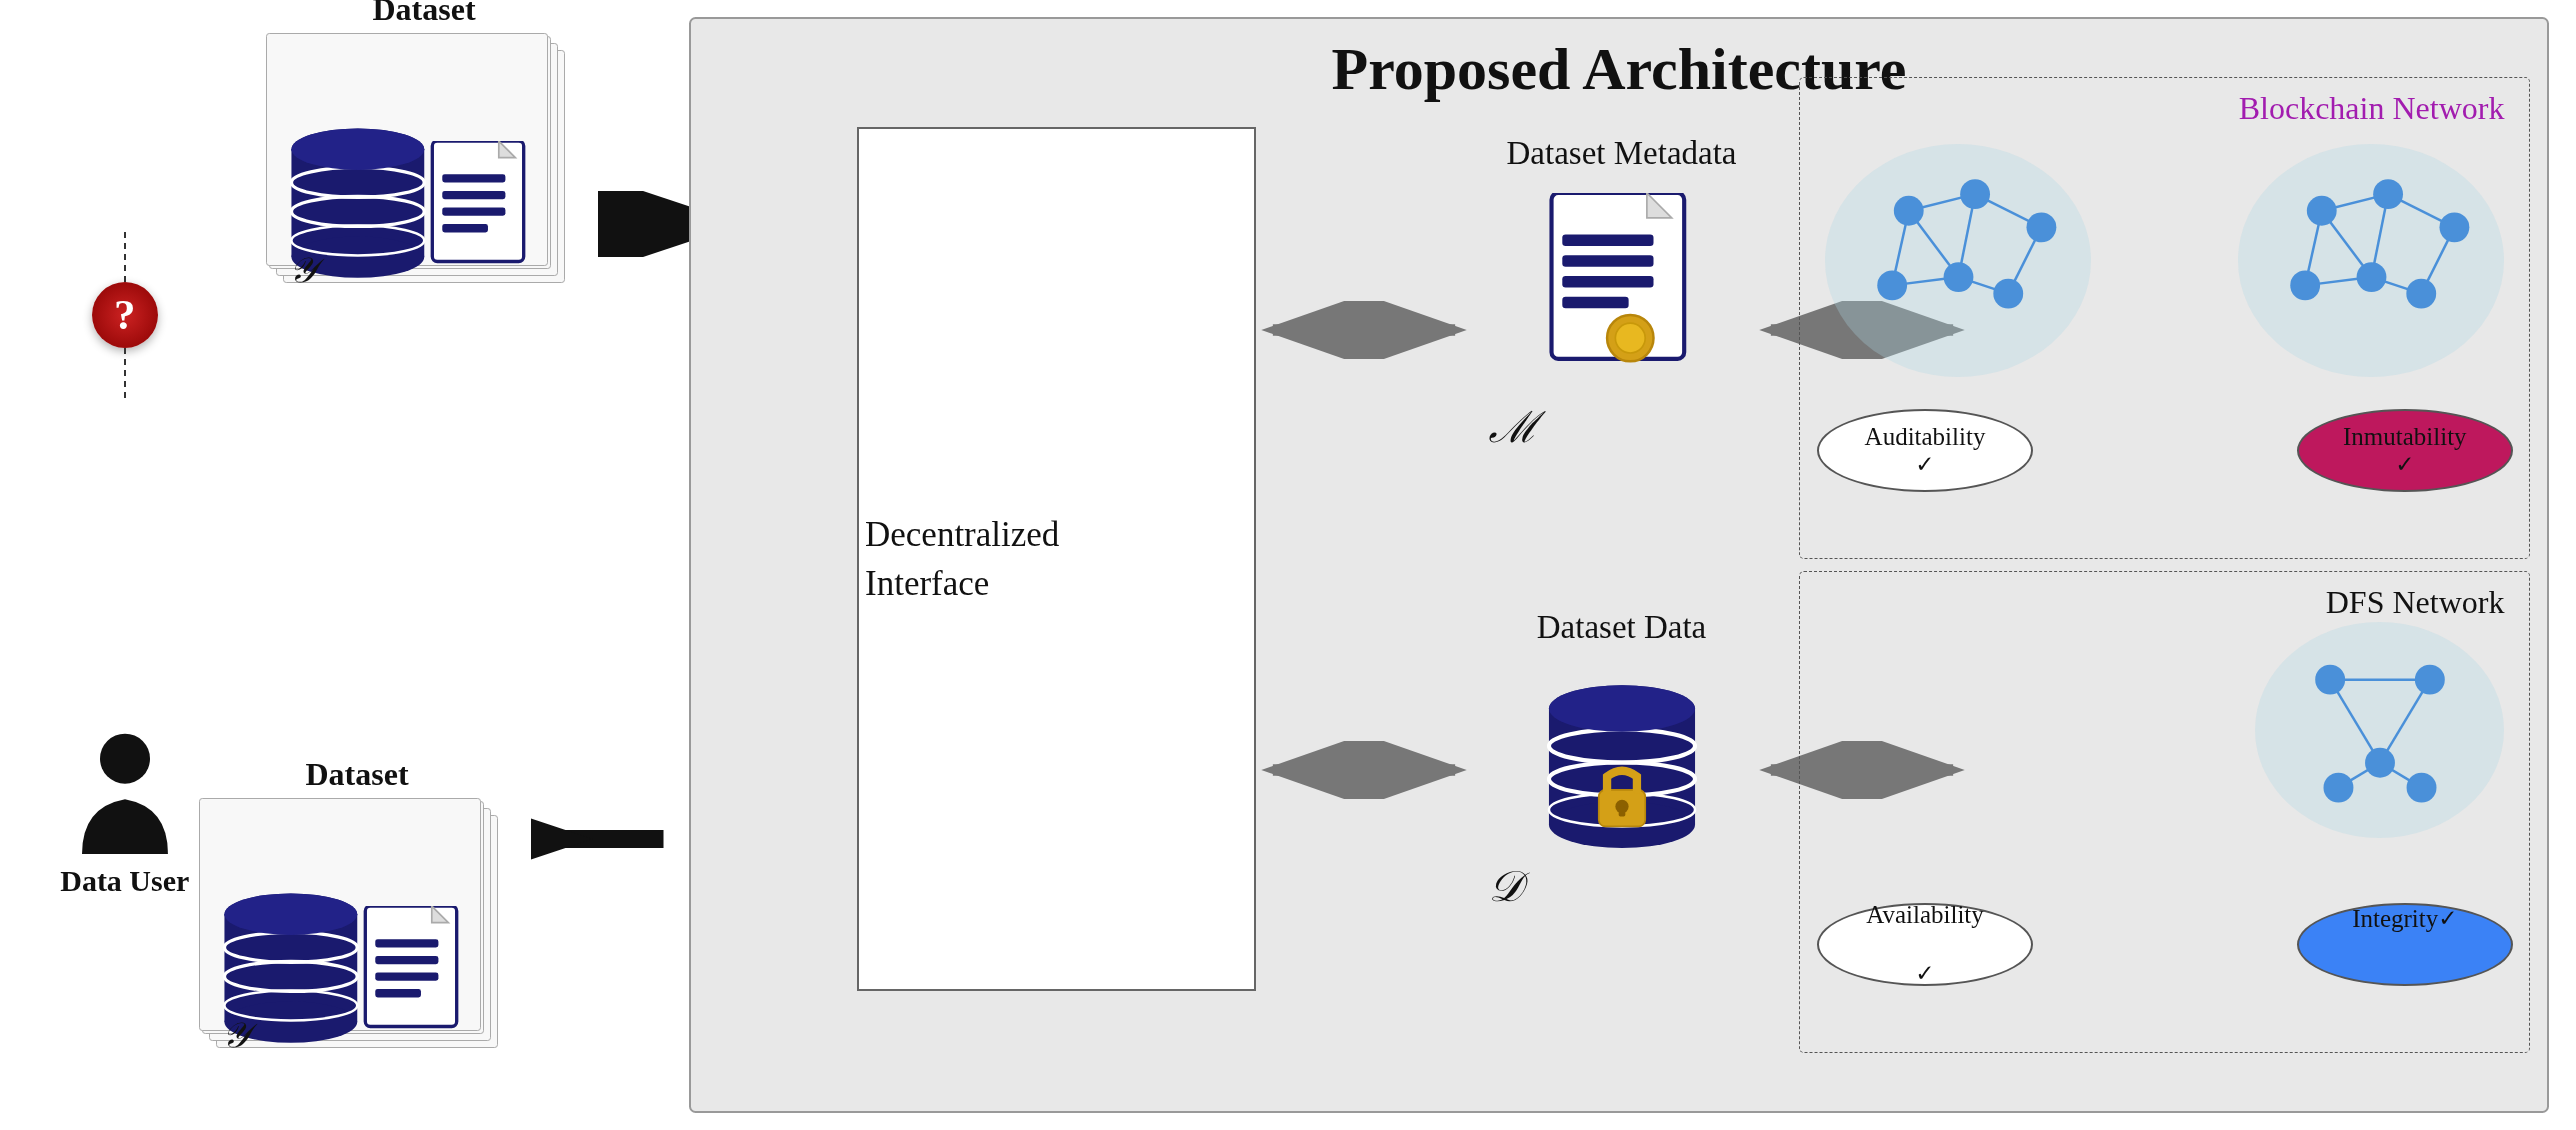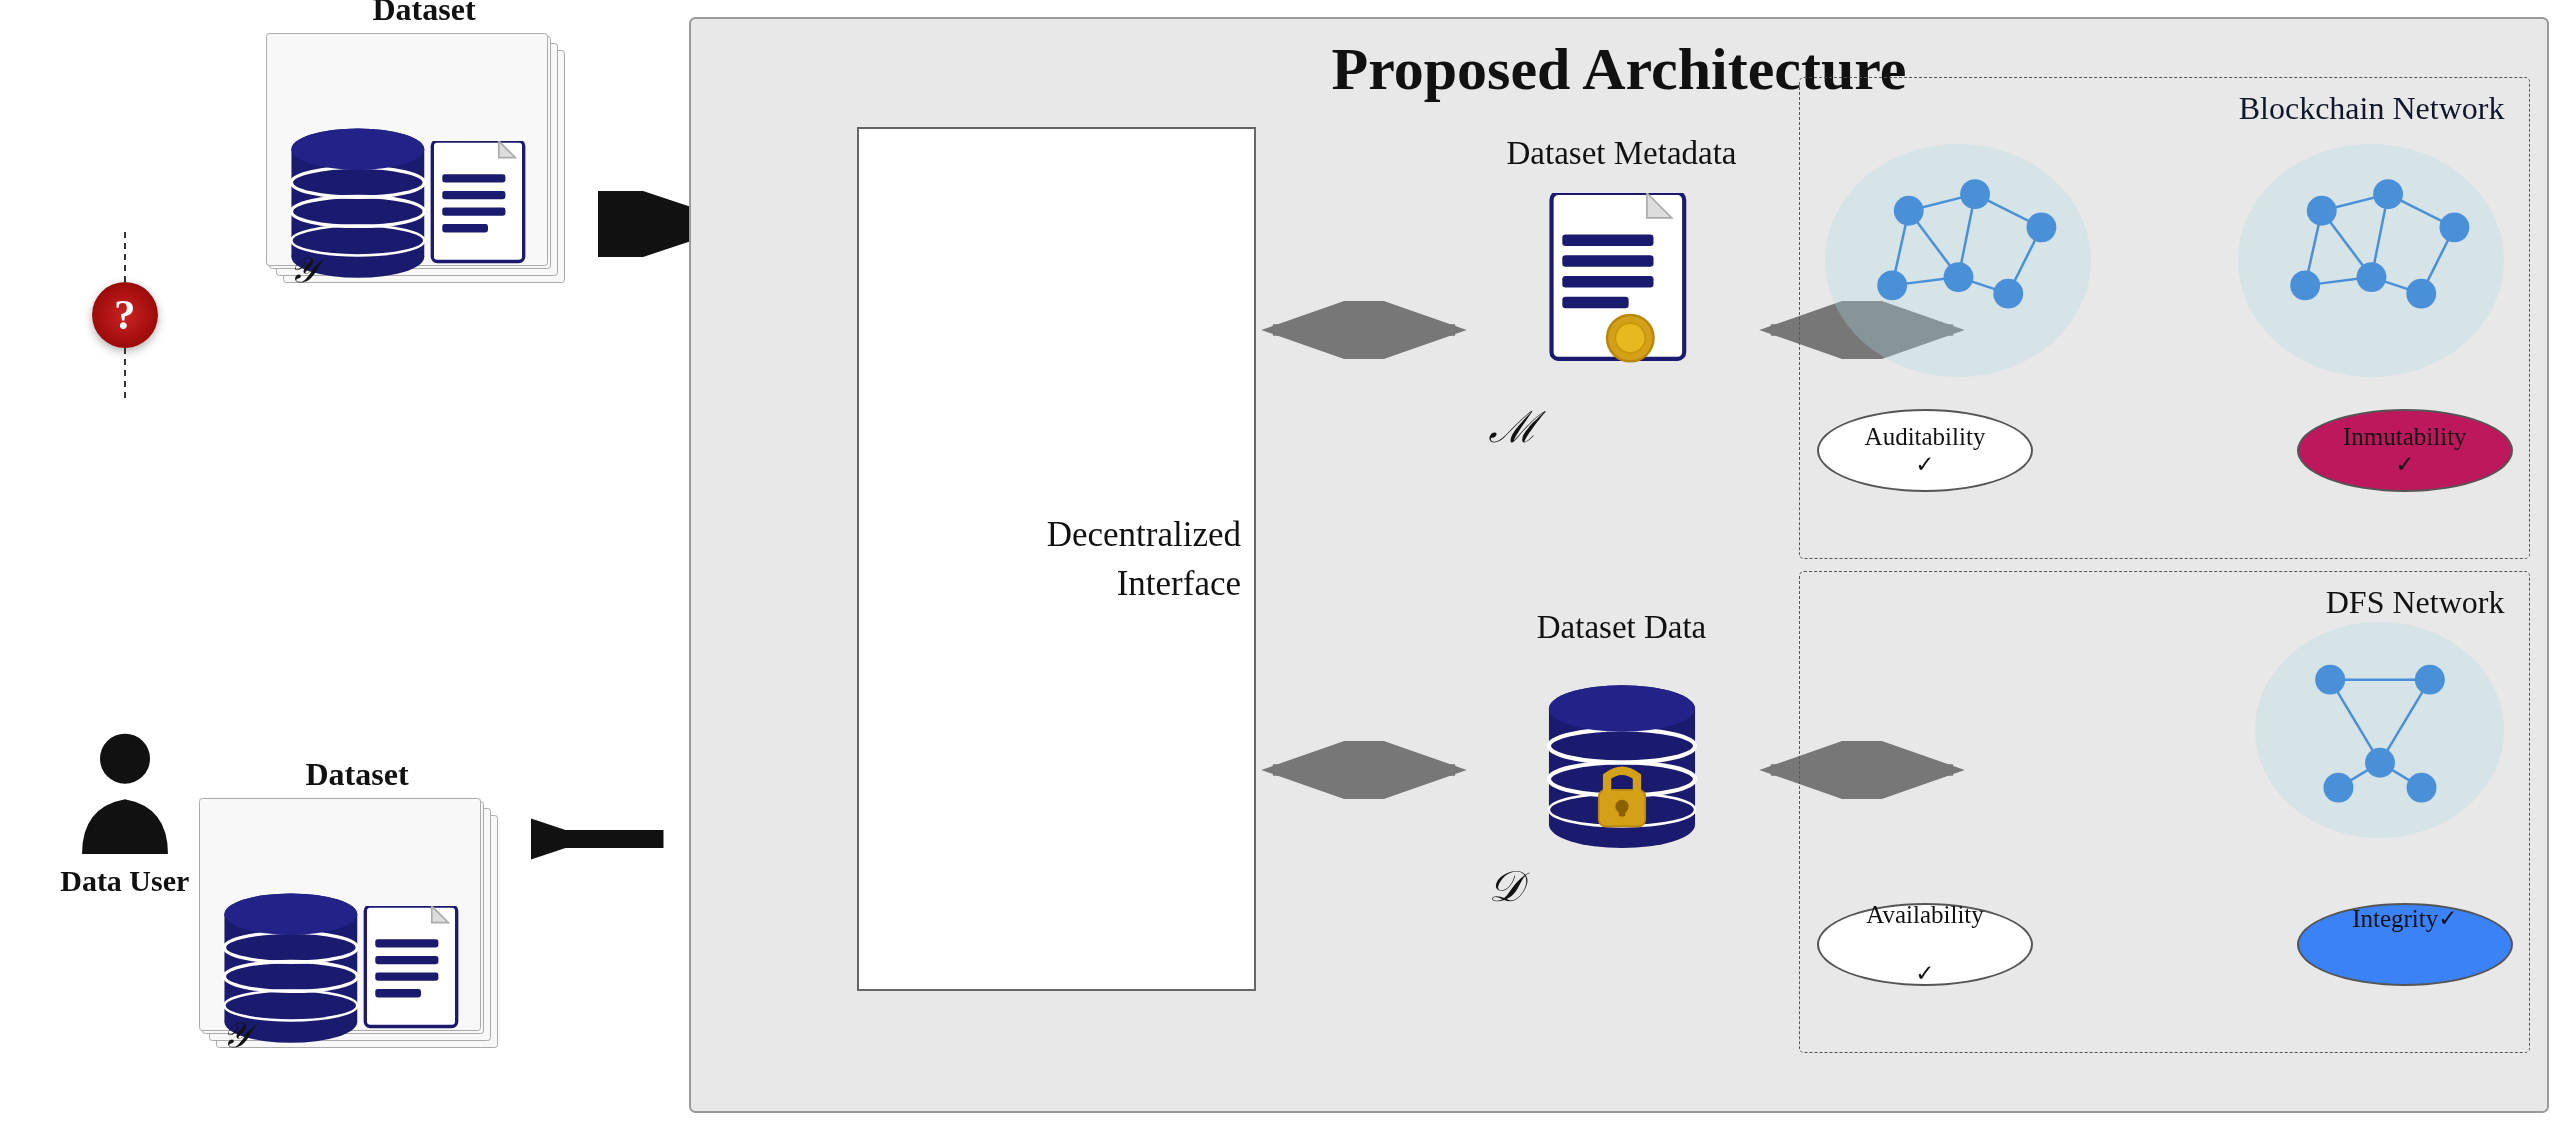--- a/index.html
+++ b/index.html
@@ -186,44 +186,44 @@
       height: 864px;
       background: #ffffff;
       border: 2.5px solid #666;
     }
 
     .interface-label {
       position: absolute;
       width: 100%;
       top: 50%;
       transform: translateY(-50%);
-      text-align: right;
+      text-align: left;
       font-size: 35px;
       color: #111;
       line-height: 1.4;
-      padding: 0 13px;
+      padding: 0 6px;
     }
 
     
     .blockchain-box {
       position: absolute;
       right: 16.6px;
       top: 58px;
       width: 731px;
       height: 482px;
       border: 1.7px dashed #555;
       border-radius: 5px;
     }
 
     .blockchain-label {
       position: absolute;
       top: 12.5px;
       right: 25px;
       font-size: 32px;
-      color: #0f172a;
+      color: #a21caf;
     }
 
     
     .dfs-box {
       position: absolute;
       right: 16.6px;
       bottom: 58px;
       width: 731px;
       height: 482px;
       border: 1.7px dashed #555;

